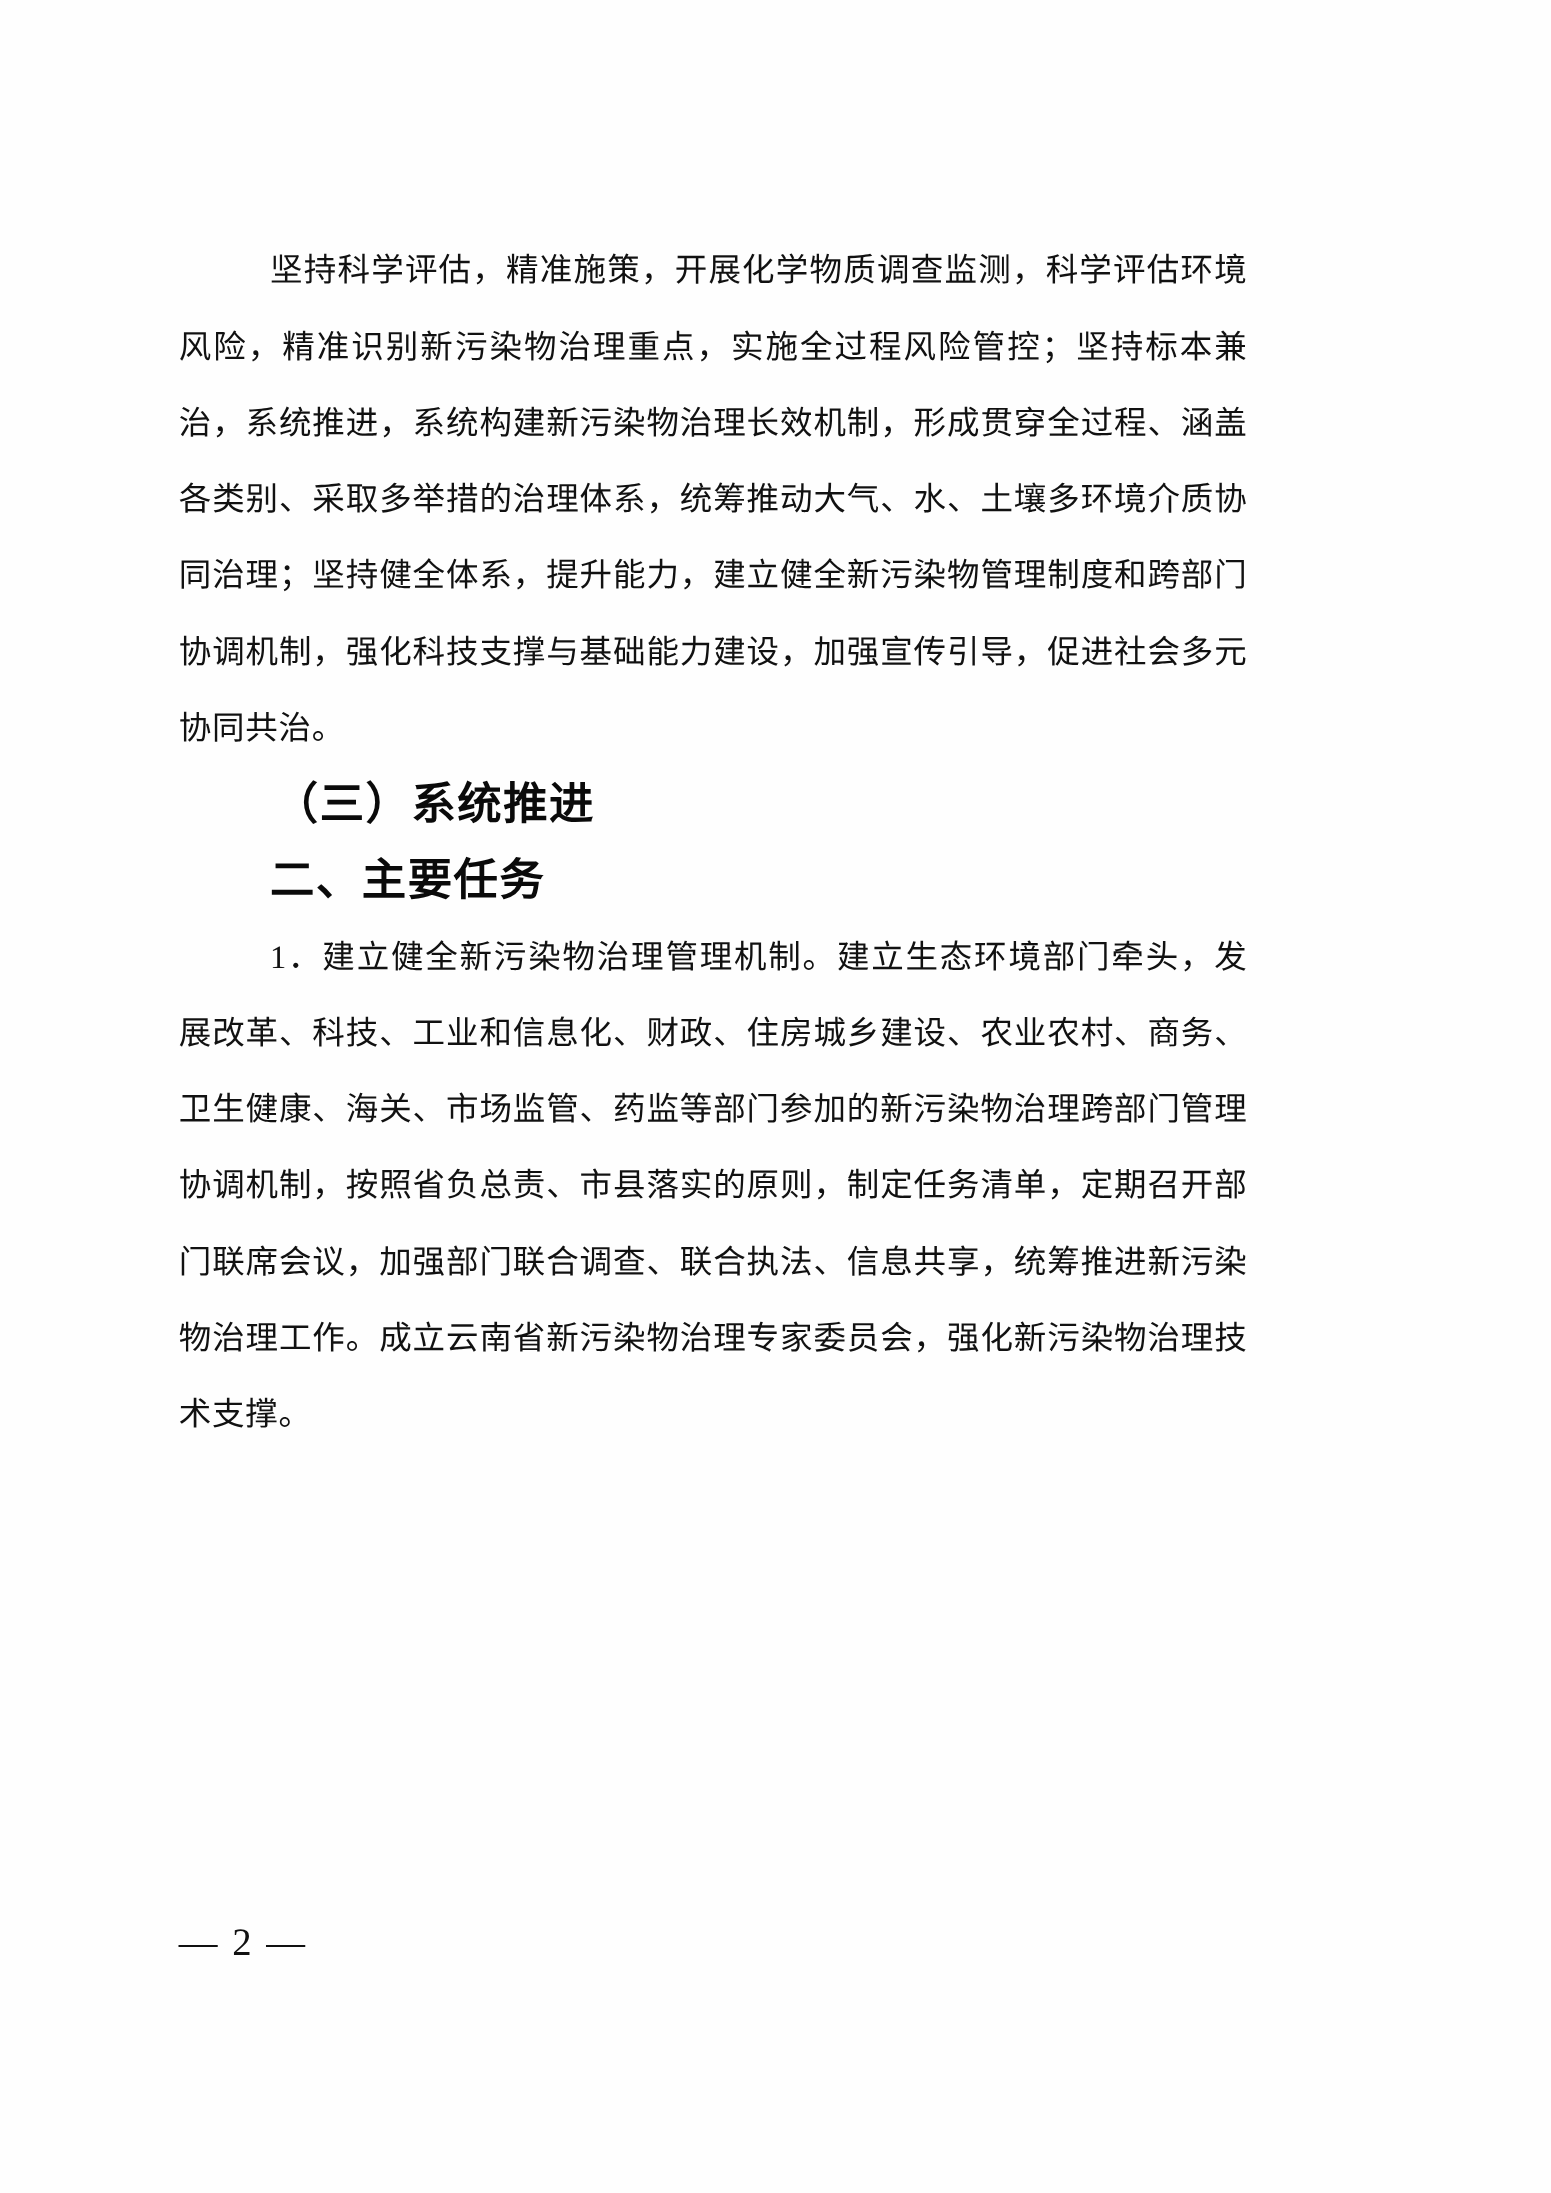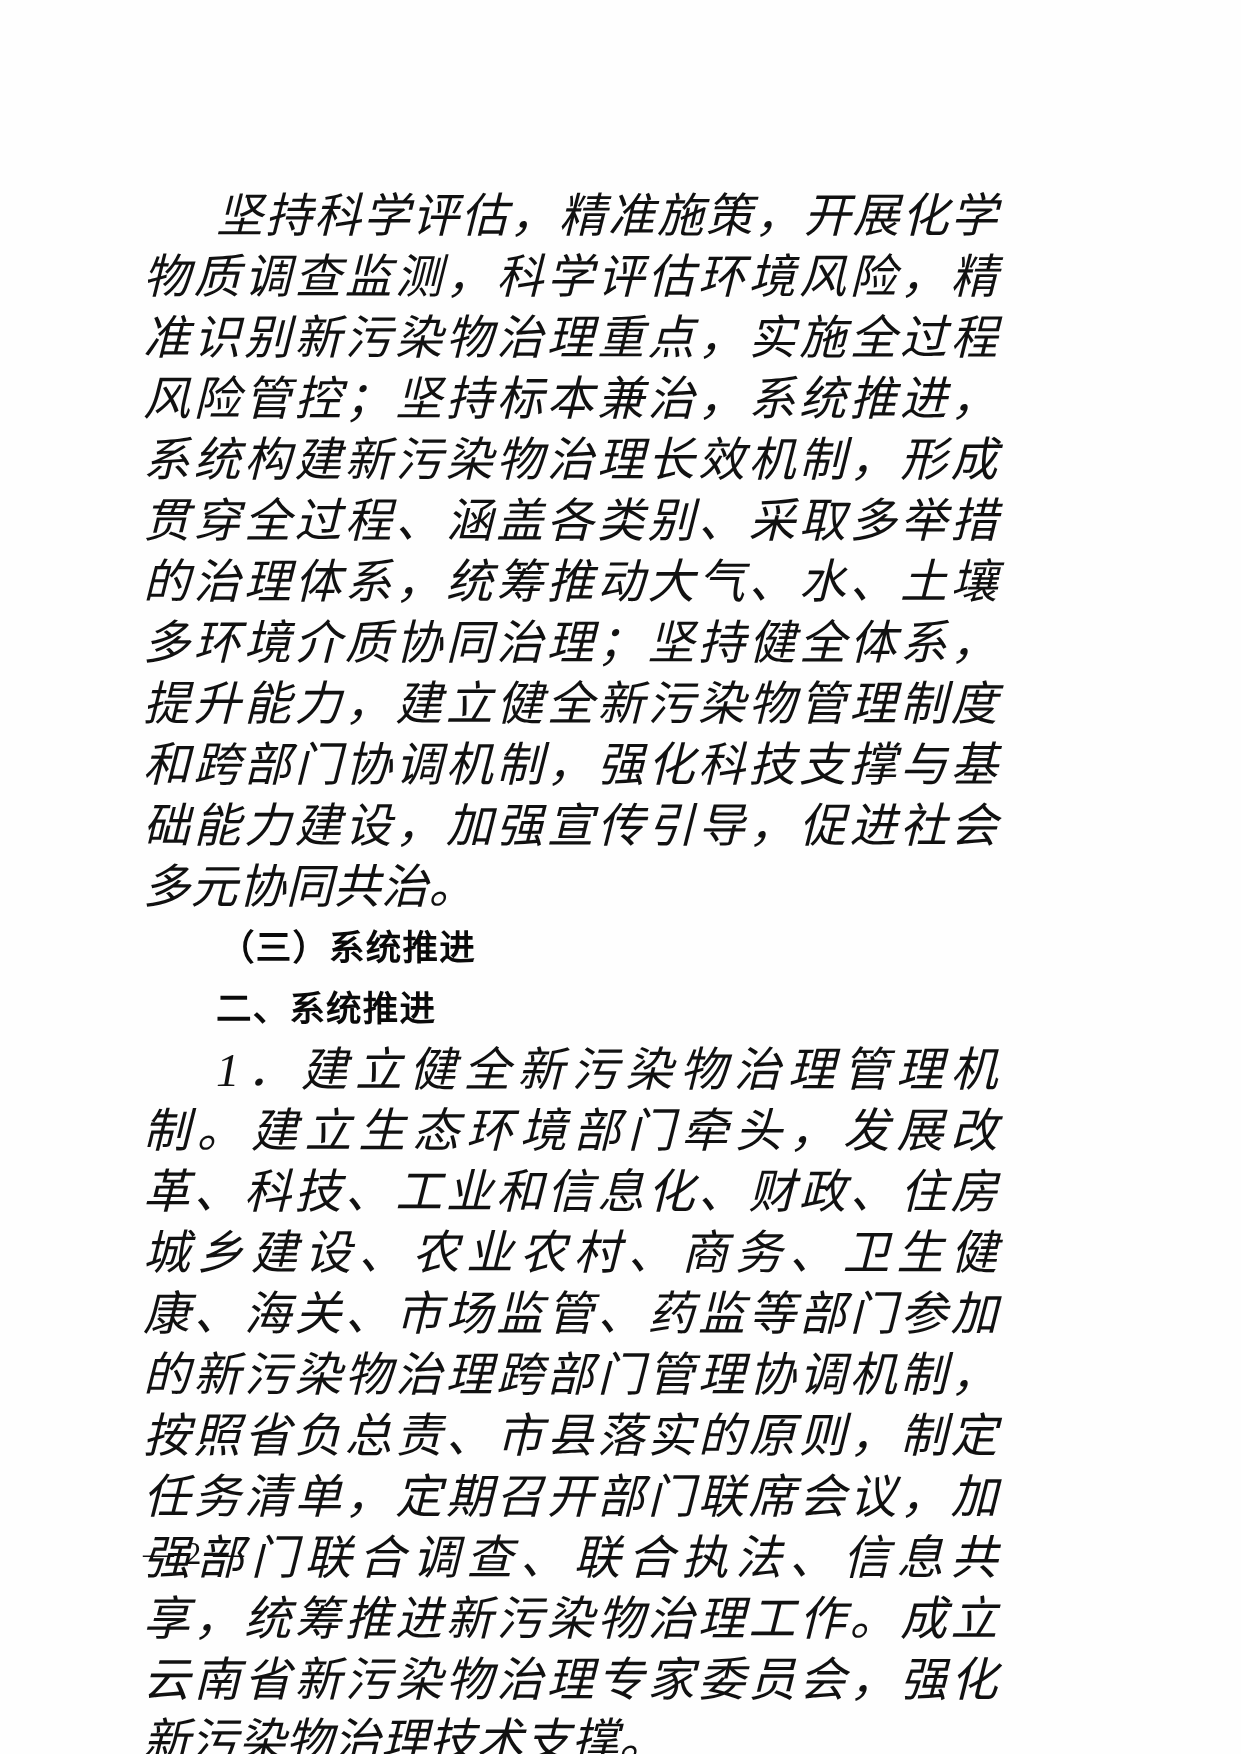--- a/index.html
+++ b/index.html
@@ -26,30 +26,29 @@
   .content {
     position: absolute;
     left: 143px;
     top: 186px;
     width: 855px;
   }
 
   
   .para {
     font-family: "Liberation Serif", "DejaVu Serif", serif;
-    font-size: 47px;
+    font-size: 26px;
     line-height: 61px;
     letter-spacing: 0.6px;
     text-align: justify;
     text-justify: inter-character;
     text-align-last: left;
     text-indent: 73px;
     margin: 0 0 0 0;
     color: #111111;
-    font-style: italic;
     word-break: break-all;
   }
 
   
   .heading {
     font-family: "Liberation Sans", "DejaVu Sans", sans-serif;
     font-size: 35.5px;
     line-height: 61px;
     font-weight: 700;
     letter-spacing: 1.2px;
@@ -86,21 +85,21 @@
 
 <div class="page">
 
   <div class="content">
 
     <p class="para">坚持科学评估，精准施策，开展化学物质调查监测，科学评估环境风险，精准识别新污染物治理重点，实施全过程风险管控；坚持标本兼治，系统推进，系统构建新污染物治理长效机制，形成贯穿全过程、涵盖各类别、采取多举措的治理体系，统筹推动大气、水、土壤多环境介质协同治理；坚持健全体系，提升能力，建立健全新污染物管理制度和跨部门协调机制，强化科技支撑与基础能力建设，加强宣传引导，促进社会多元协同共治。</p>
 
     <h3 class="heading level2">（三）系统推进</h3>
 
 
-    <h2 class="heading level1">二、系统推进</h2>
+    <h2 class="heading level1">二、主要任务</h2>
 
 
     <p class="para">1．建立健全新污染物治理管理机制。建立生态环境部门牵头，发展改革、科技、工业和信息化、财政、住房城乡建设、农业农村、商务、卫生健康、海关、市场监管、药监等部门参加的新污染物治理跨部门管理协调机制，按照省负总责、市县落实的原则，制定任务清单，定期召开部门联席会议，加强部门联合调查、联合执法、信息共享，统筹推进新污染物治理工作。成立云南省新污染物治理专家委员会，强化新污染物治理技术支撑。</p>
 
   </div>
 
   <div class="footer">
     <div class="page-number">— 2 —</div>
   </div>
 

